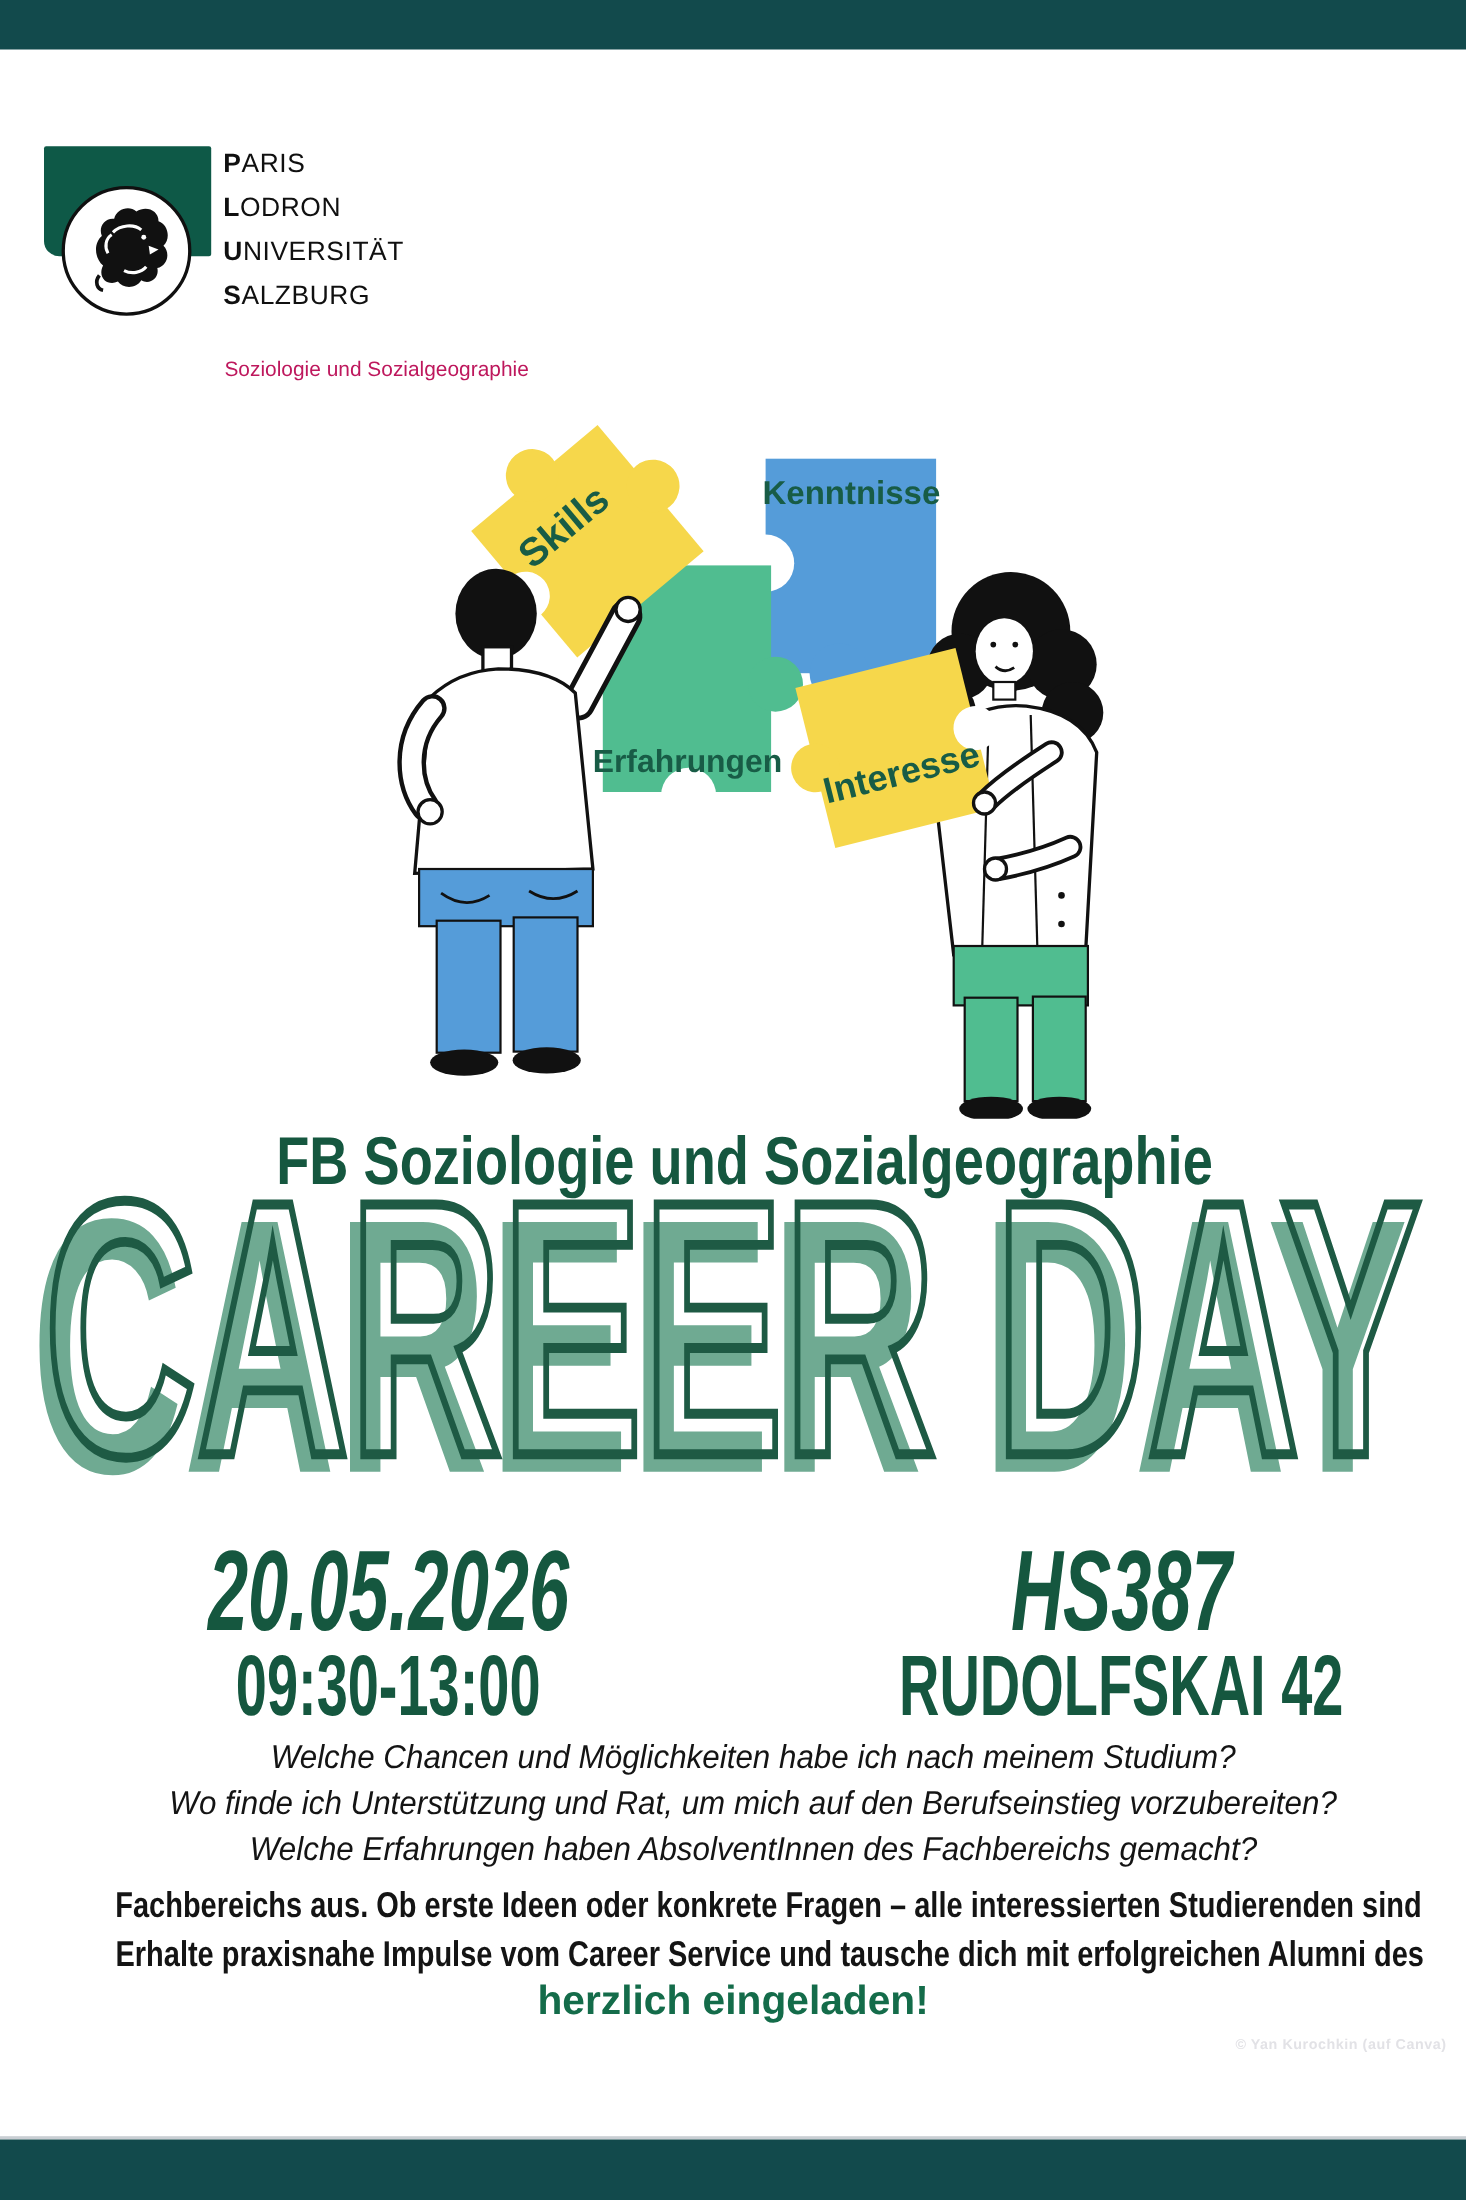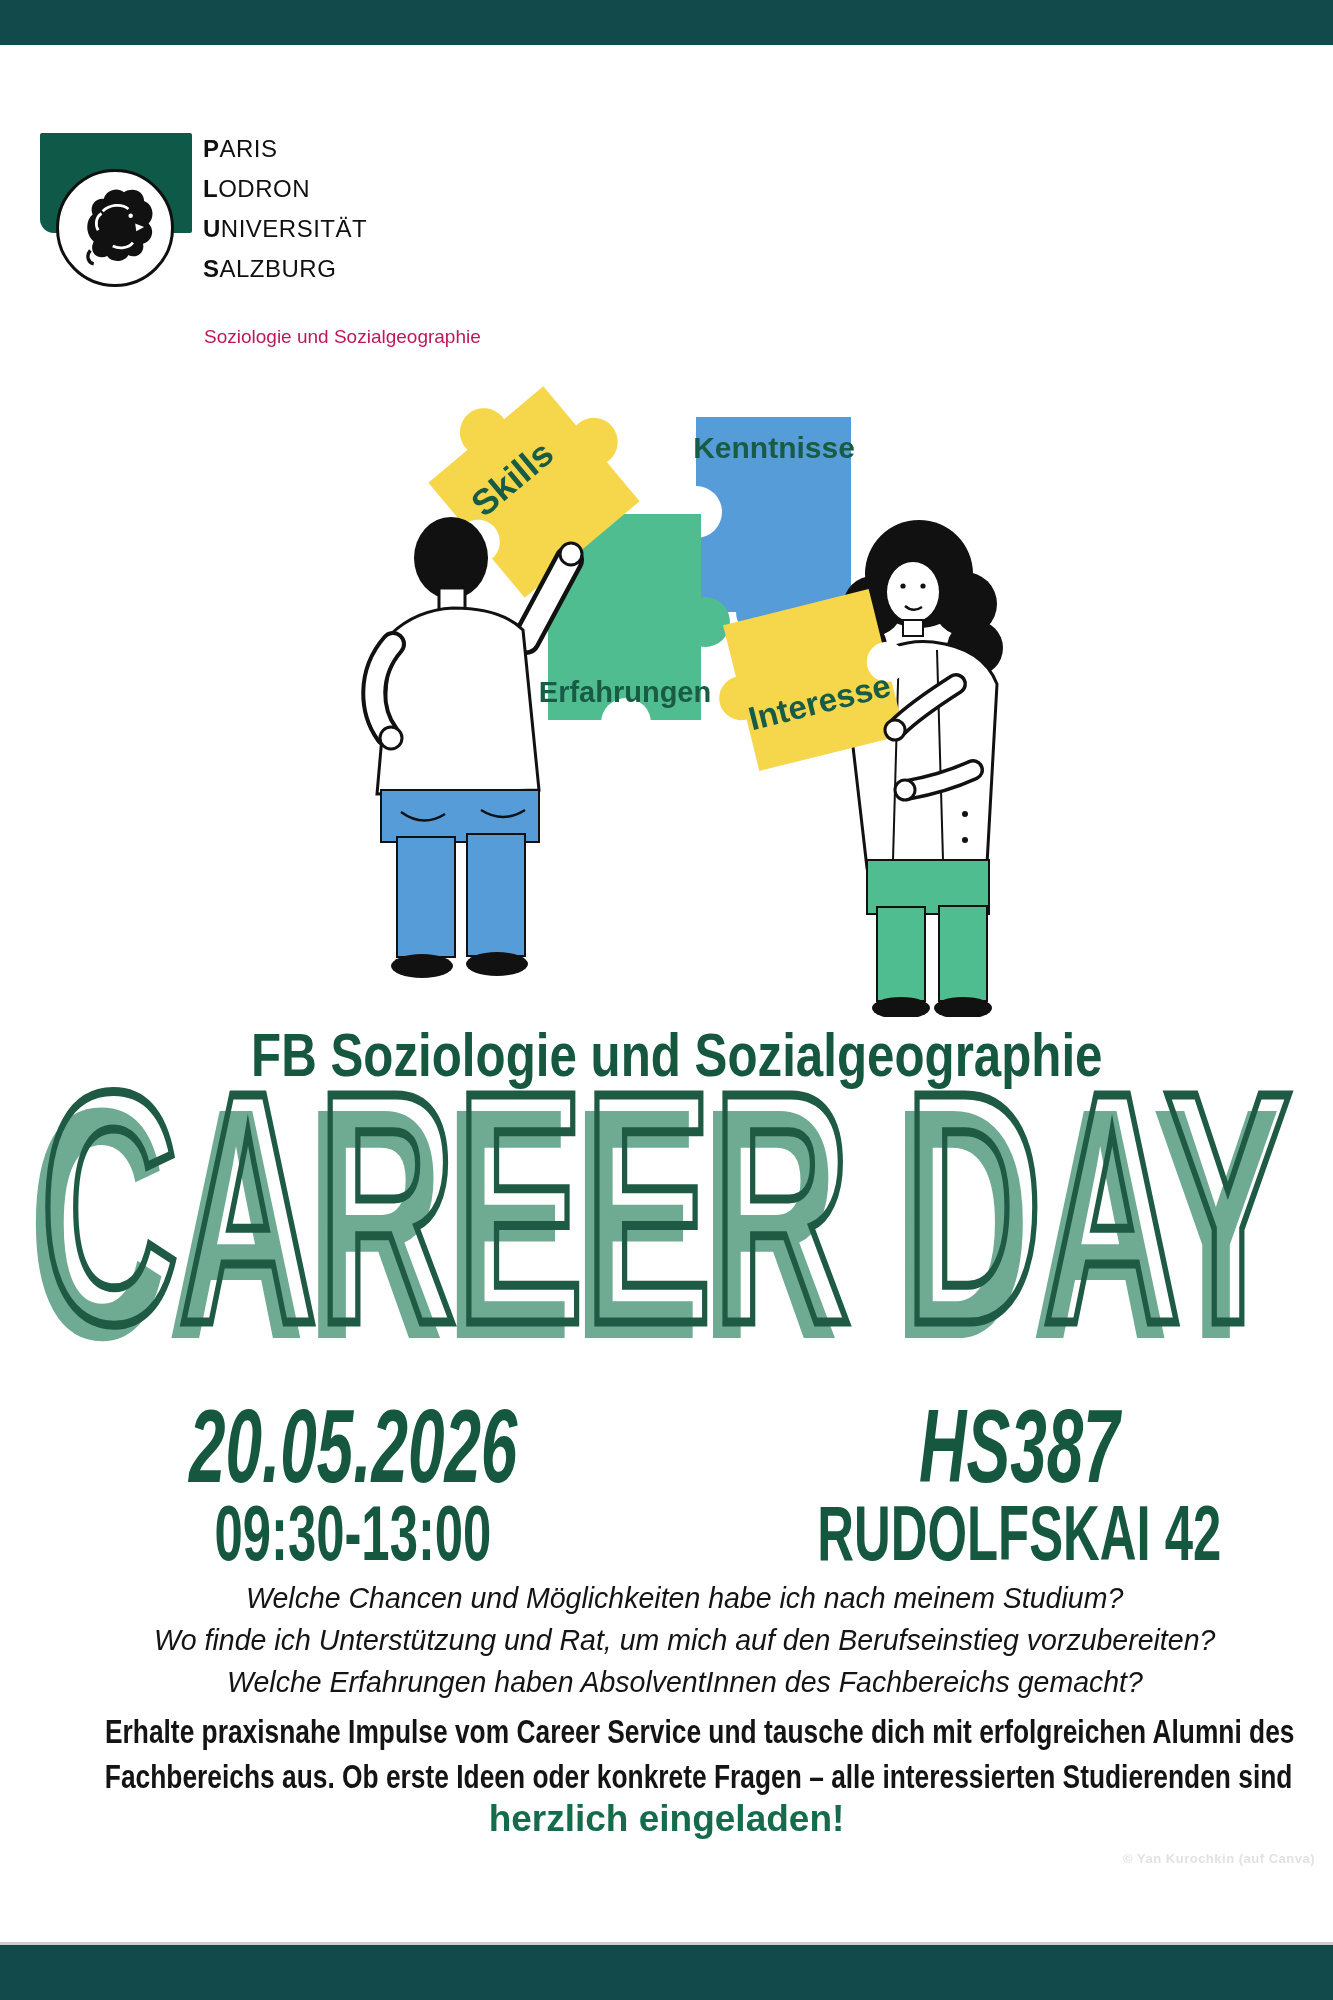--- a/index.html
+++ b/index.html
@@ -189,22 +189,22 @@
     </div>
   </div>
 
   <div class="questions">
     <div class="q-line"><span>Welche Chancen und Möglichkeiten habe ich nach meinem Studium?</span></div>
     <div class="q-line"><span>Wo finde ich Unterstützung und Rat, um mich auf den Berufseinstieg vorzubereiten?</span></div>
     <div class="q-line"><span>Welche Erfahrungen haben AbsolventInnen des Fachbereichs gemacht?</span></div>
   </div>
 
   <div class="invite">
+    <div class="i-line"><span>Fachbereichs aus. Ob erste Ideen oder konkrete Fragen – alle interessierten Studierenden sind</span></div>
     <div class="i-line"><span>Erhalte praxisnahe Impulse vom Career Service und tausche dich mit erfolgreichen Alumni des</span></div>
-    <div class="i-line"><span>Fachbereichs aus. Ob erste Ideen oder konkrete Fragen – alle interessierten Studierenden sind</span></div>
   </div>
 
   <div class="closing">
     <span>herzlich eingeladen!</span>
   </div>
 
   <div class="credit">© Yan Kurochkin (auf Canva)</div>
 
   <div class="hairline"></div>
   <div class="bar bar-bottom"></div>

